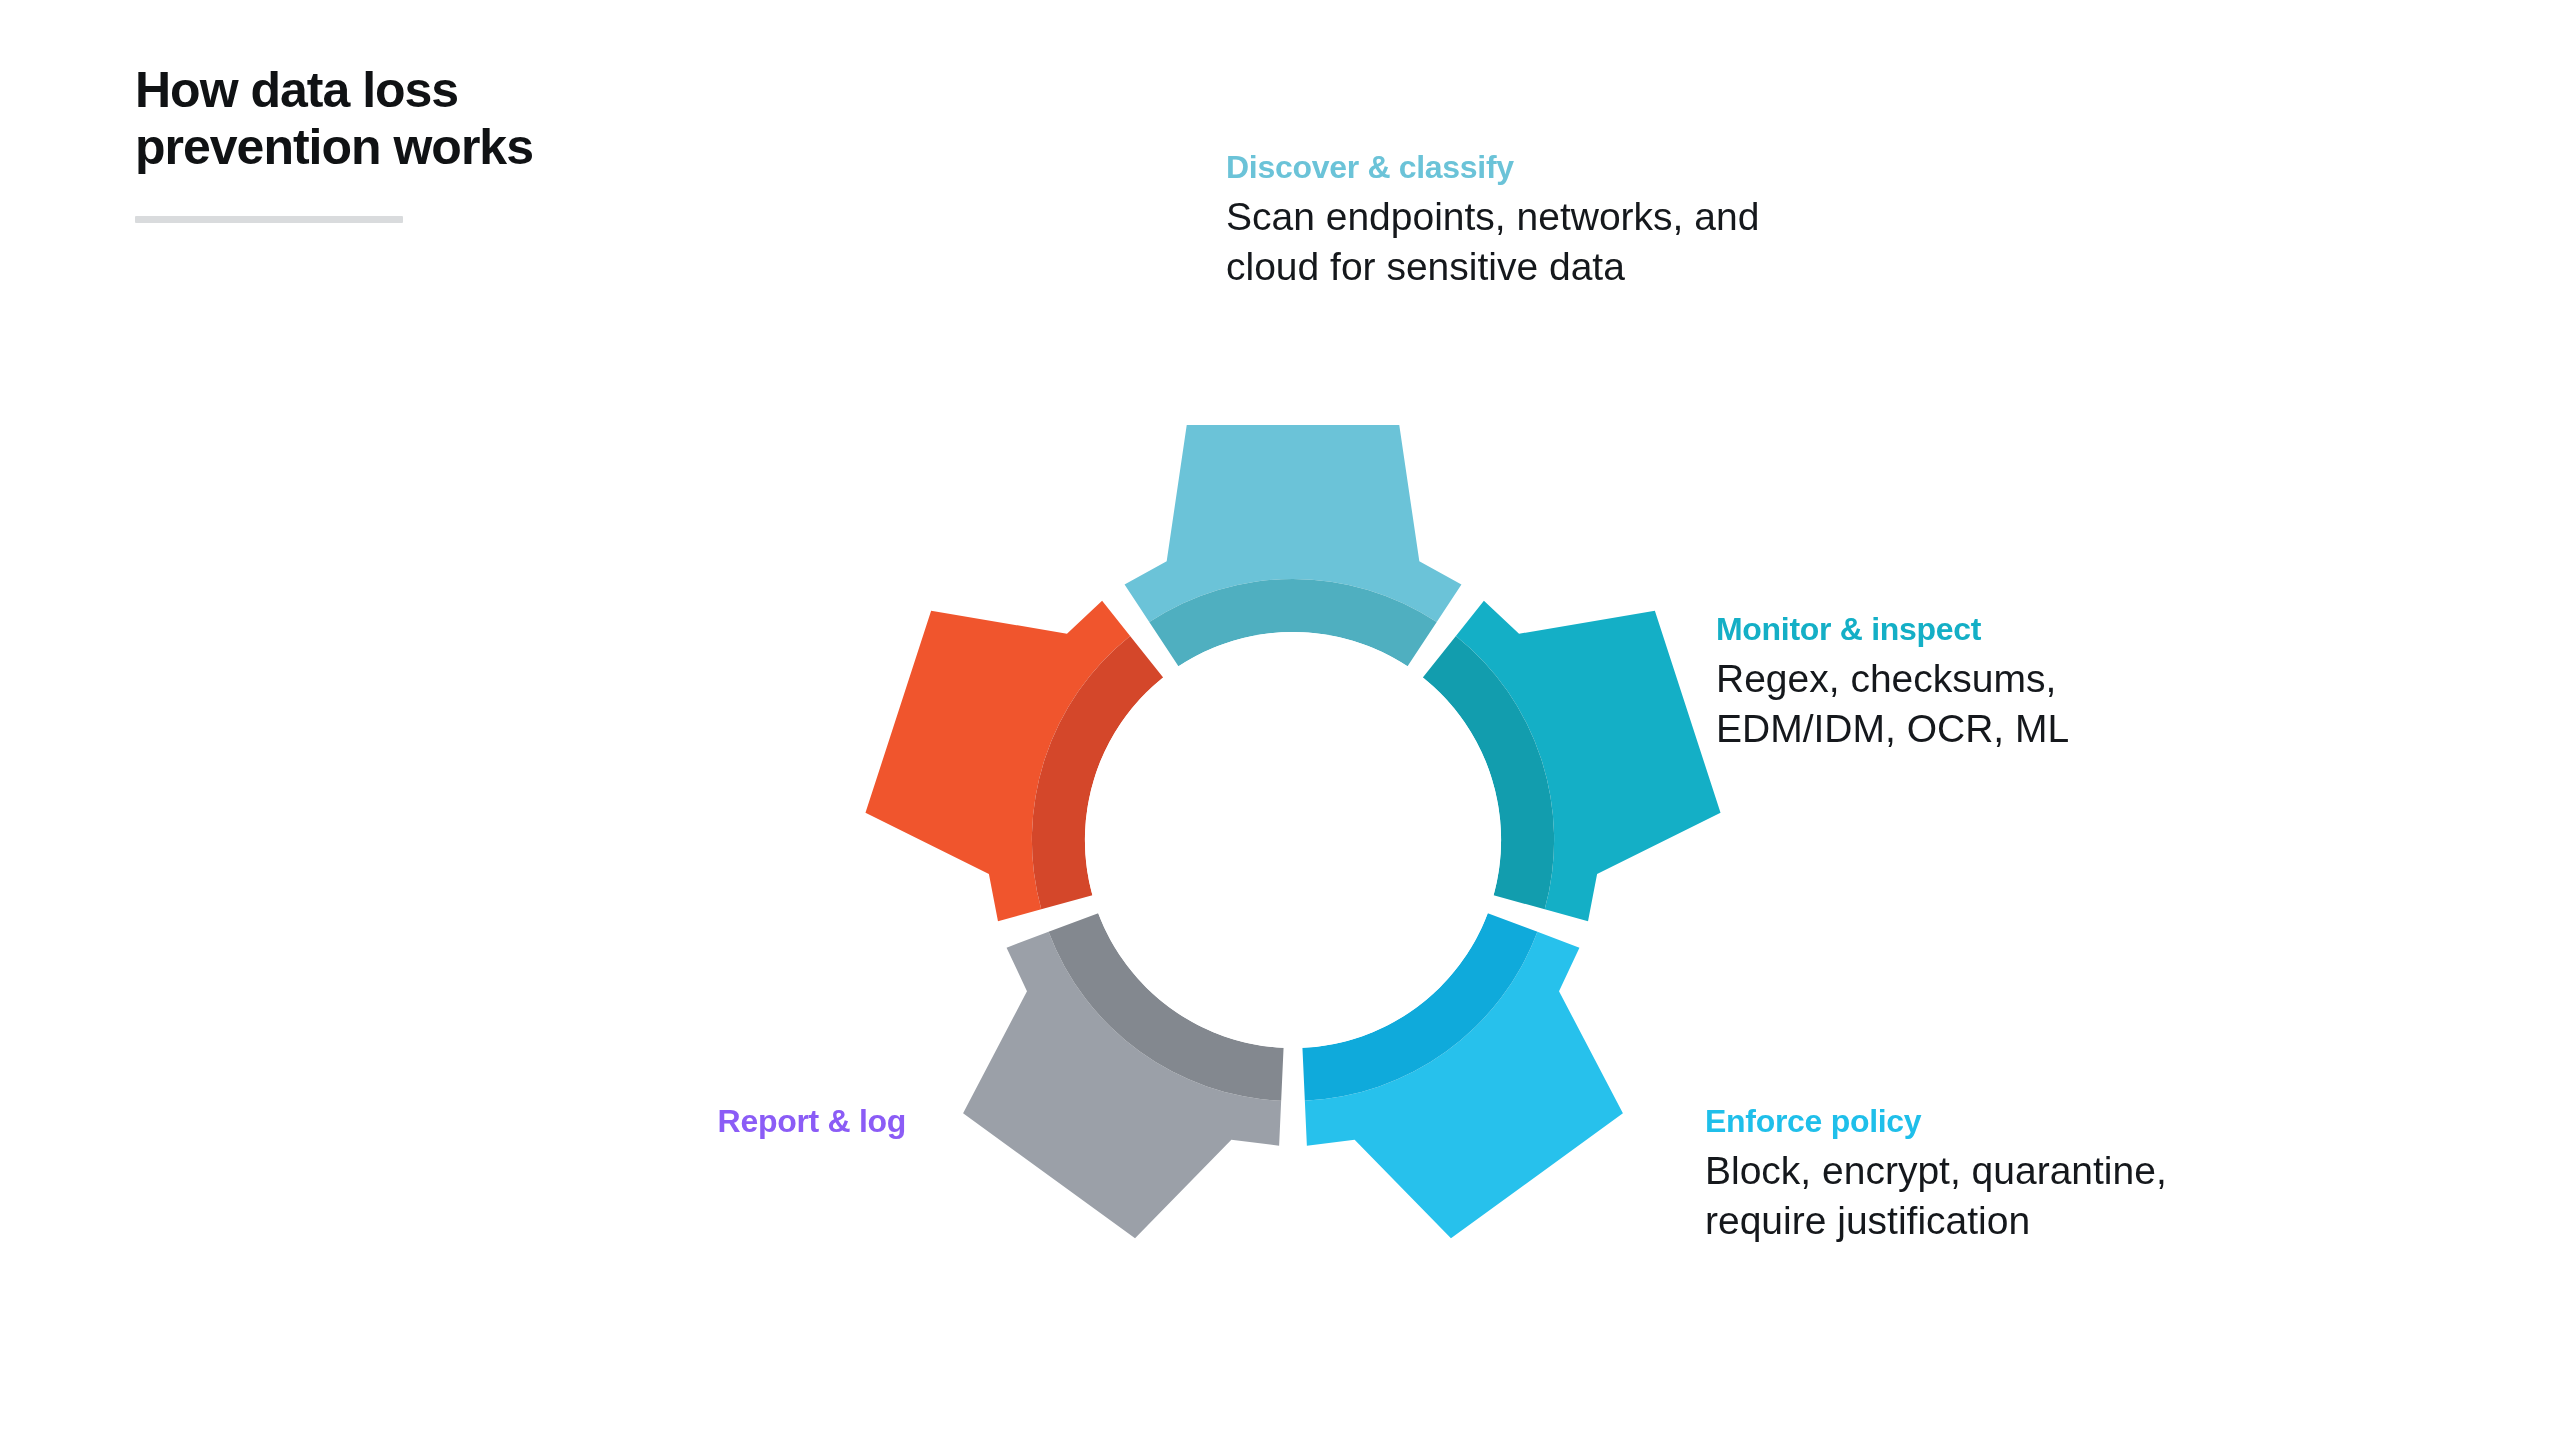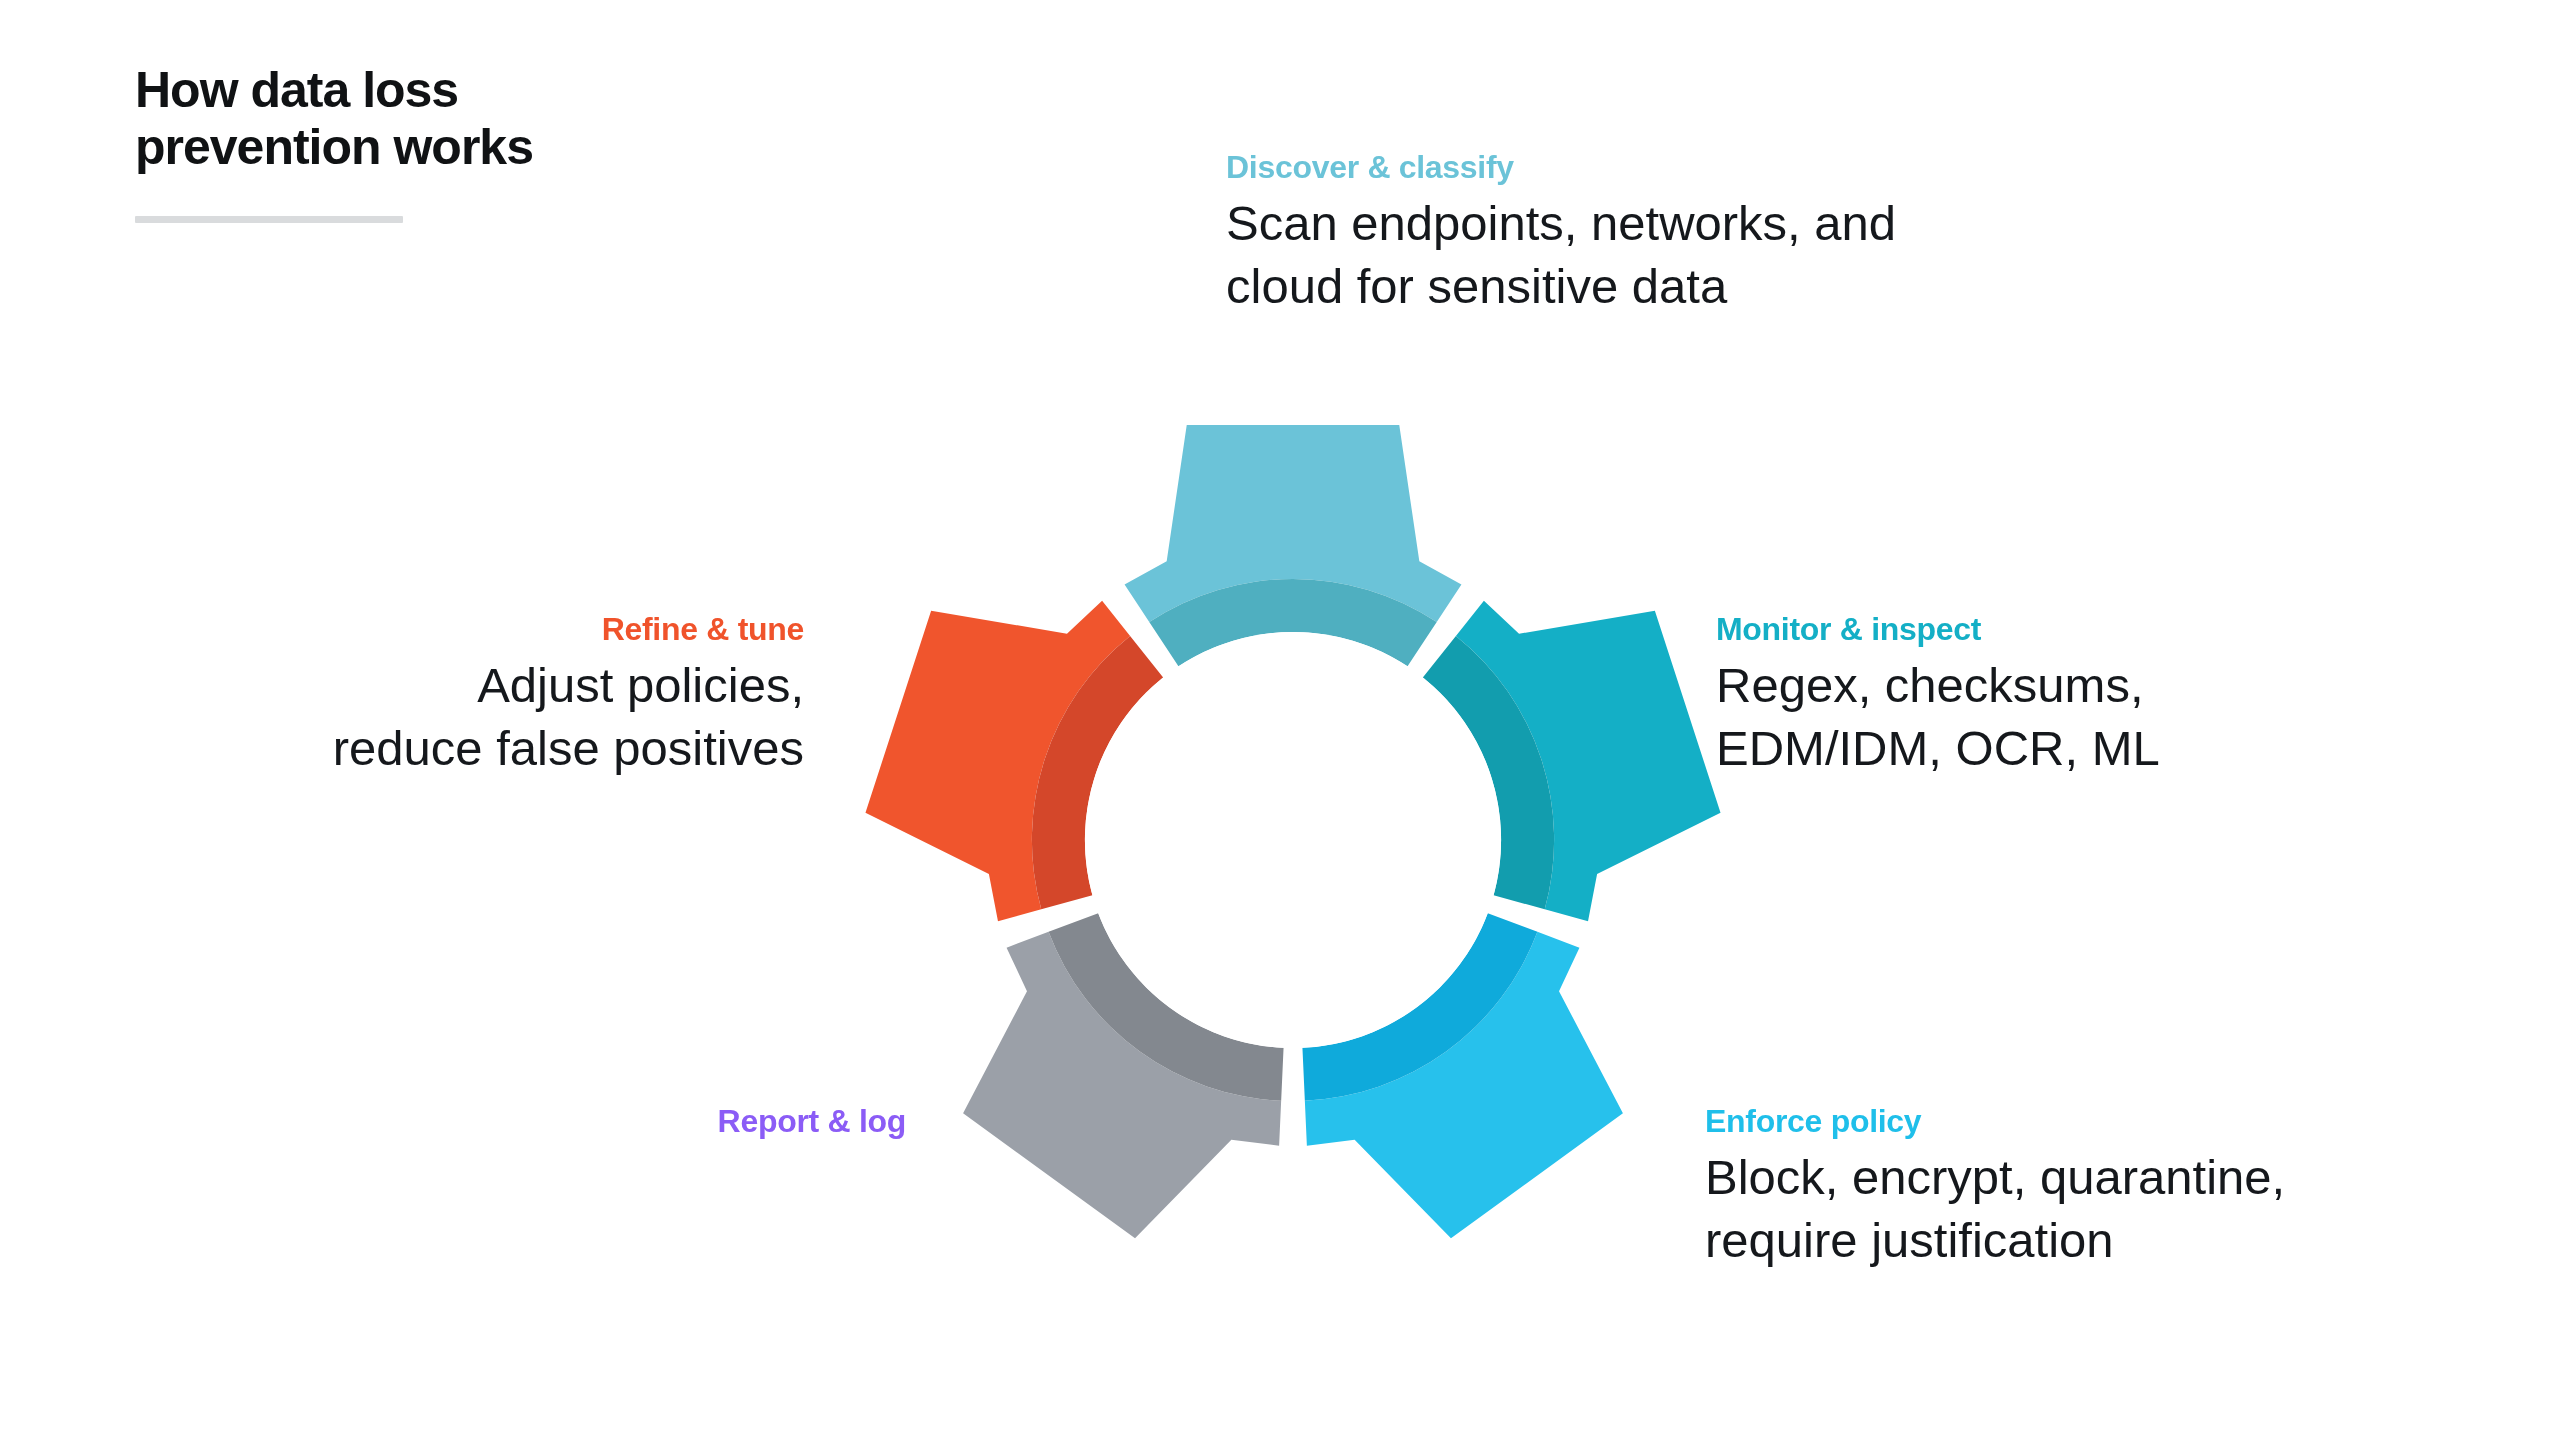--- a/index.html
+++ b/index.html
@@ -26,21 +26,21 @@
   .gear-wrap{position:absolute;left:783px;top:330px;width:1020px;height:1020px;}
   .gear-svg{width:100%;height:100%;display:block;overflow:visible;}
 
   
   .callout{position:absolute;}
   .callout .c-head{
     font-size:32px;font-weight:bold;line-height:1.18;margin:0 0 5.2px 0;
     letter-spacing:-0.3px;
   }
   .callout .c-body{
-    font-size:49px;font-weight:normal;line-height:1.28;color:#15181c;margin:0;
+    font-size:39px;font-weight:normal;line-height:1.28;color:#15181c;margin:0;
     white-space:pre-line;
   }
   .align-left{text-align:left;}
   .align-right{text-align:right;}
 
   .co-discover{left:1226px;top:149px;width:804px;}
   .co-monitor {left:1716px;top:611px;width:711px;}
   .co-enforce {left:1705px;top:1103px;width:747px;}
   .co-report  {left:247px; top:1103px;width:659px;}
   .co-refine  {left:222px; top:611px;width:582px;}
@@ -89,20 +89,15 @@
   <div class="callout co-monitor align-left">
     <p class="c-head" style="color: rgb(20, 175, 198);">Monitor &amp; inspect</p>
     <p class="c-body">Regex, checksums,
 EDM/IDM, OCR, ML</p>
   </div>
 
   <div class="callout co-report align-right">
     <p class="c-head" style="color: #8b5cf6;">Report &amp; log</p>
   </div>
 
-  <div class="callout co-refine align-right">
-    <p class="c-head" style="color: rgb(240, 83, 43);">Refine &amp; tune</p>
-    <p class="c-body">Adjust policies,
-reduce false positives</p>
-  </div>
 
 </div>
 
 
 </body></html>

